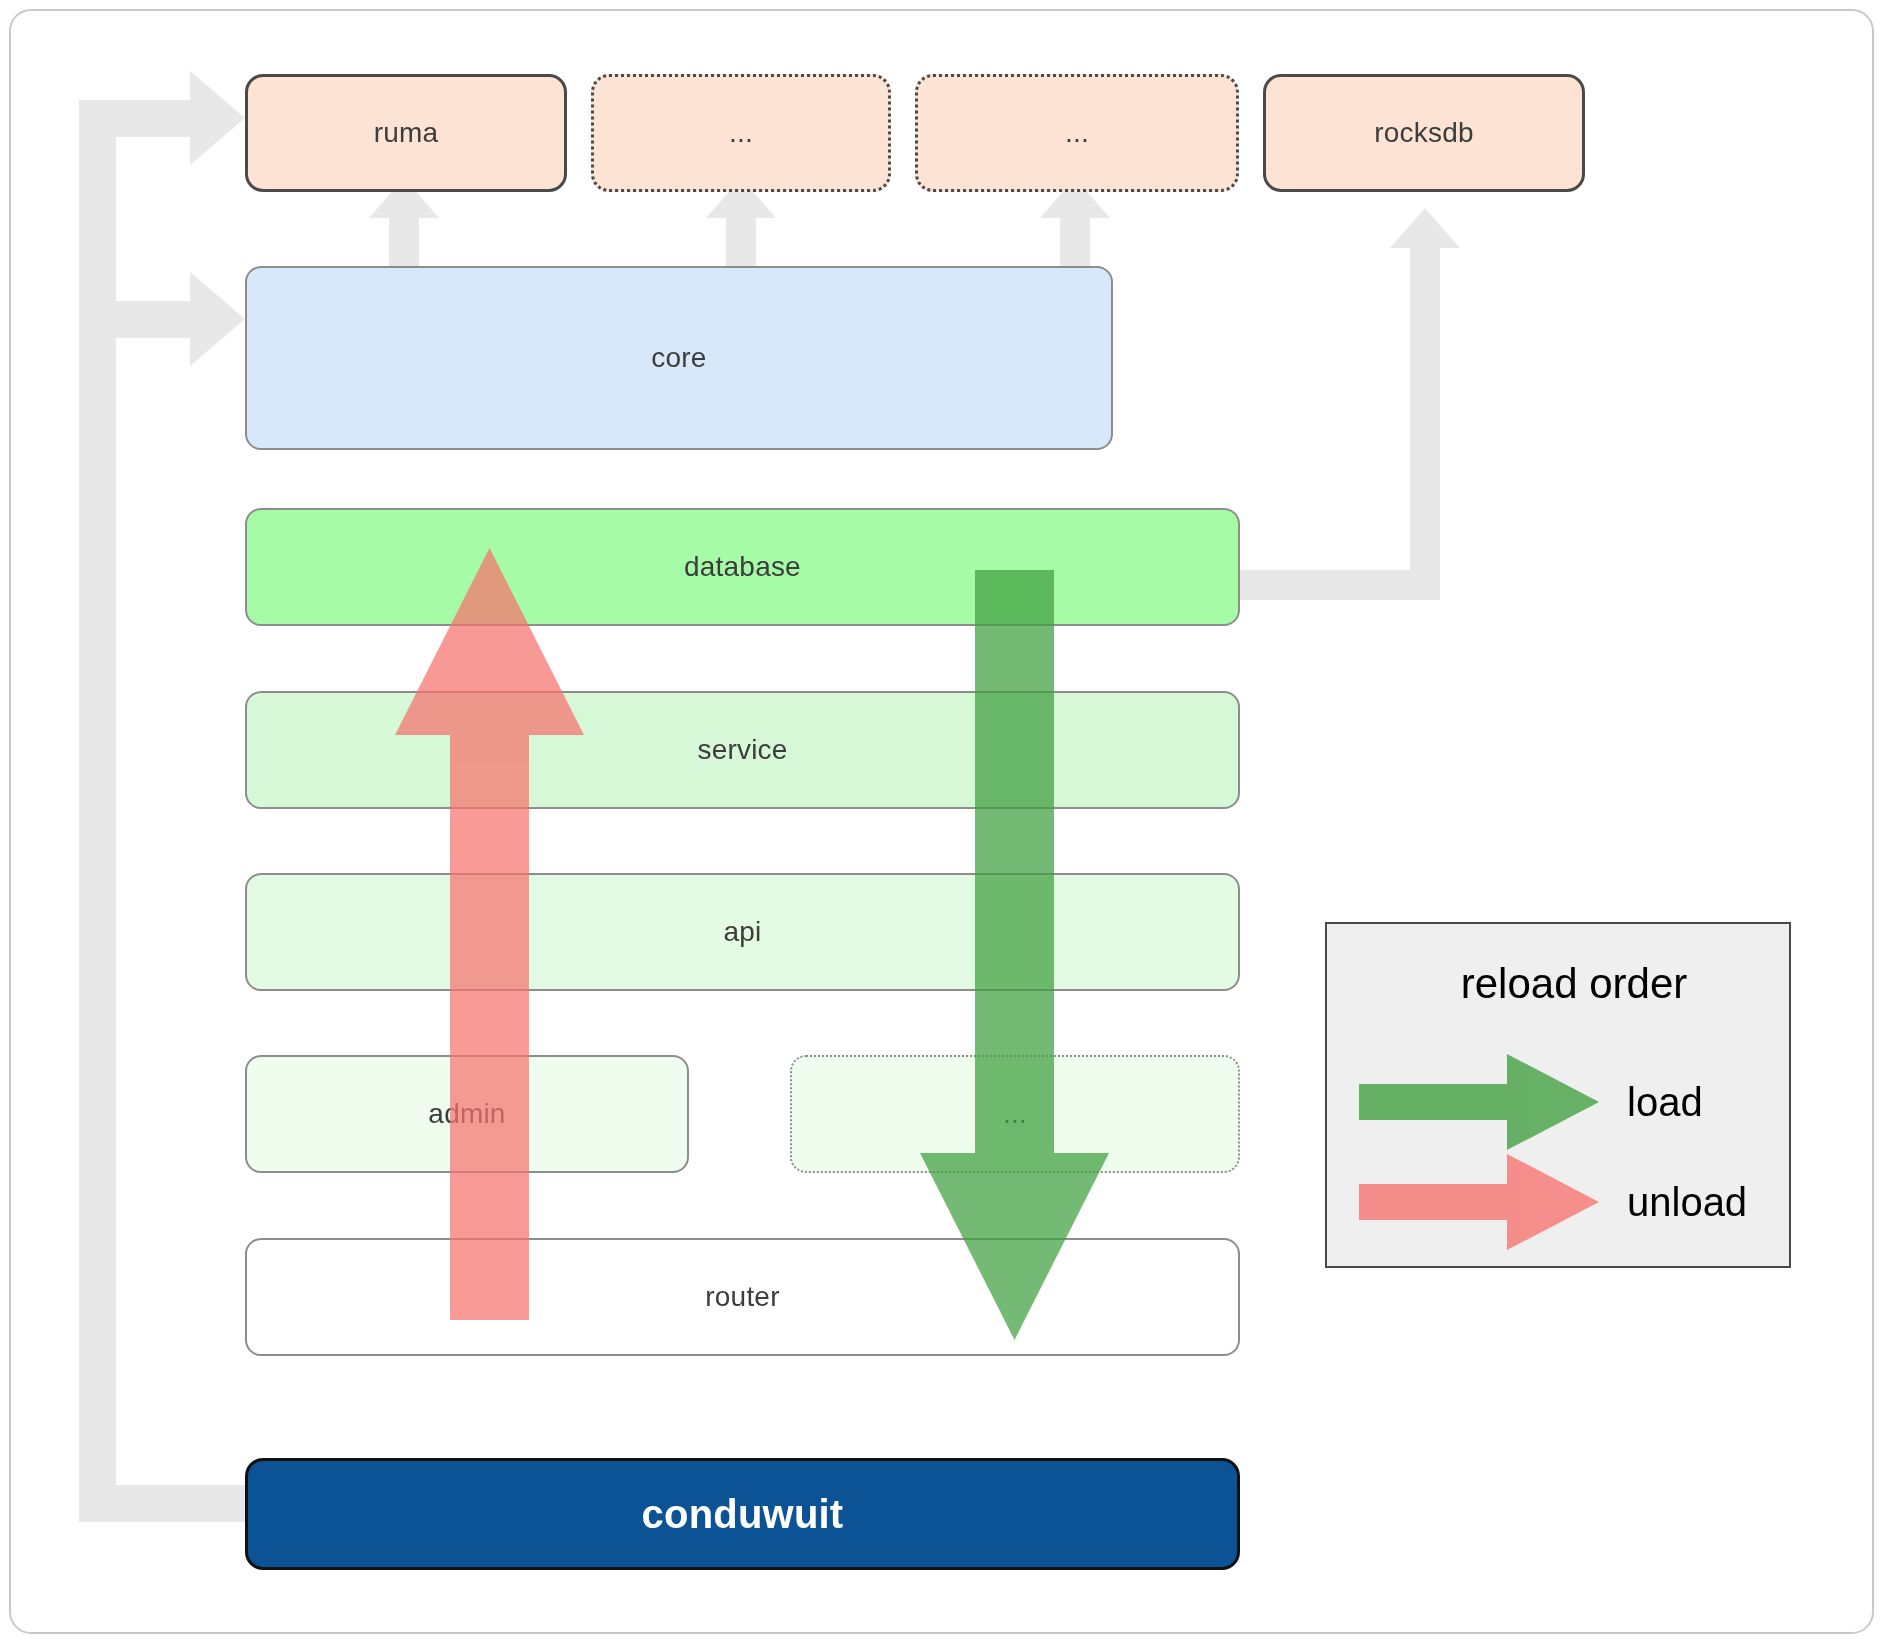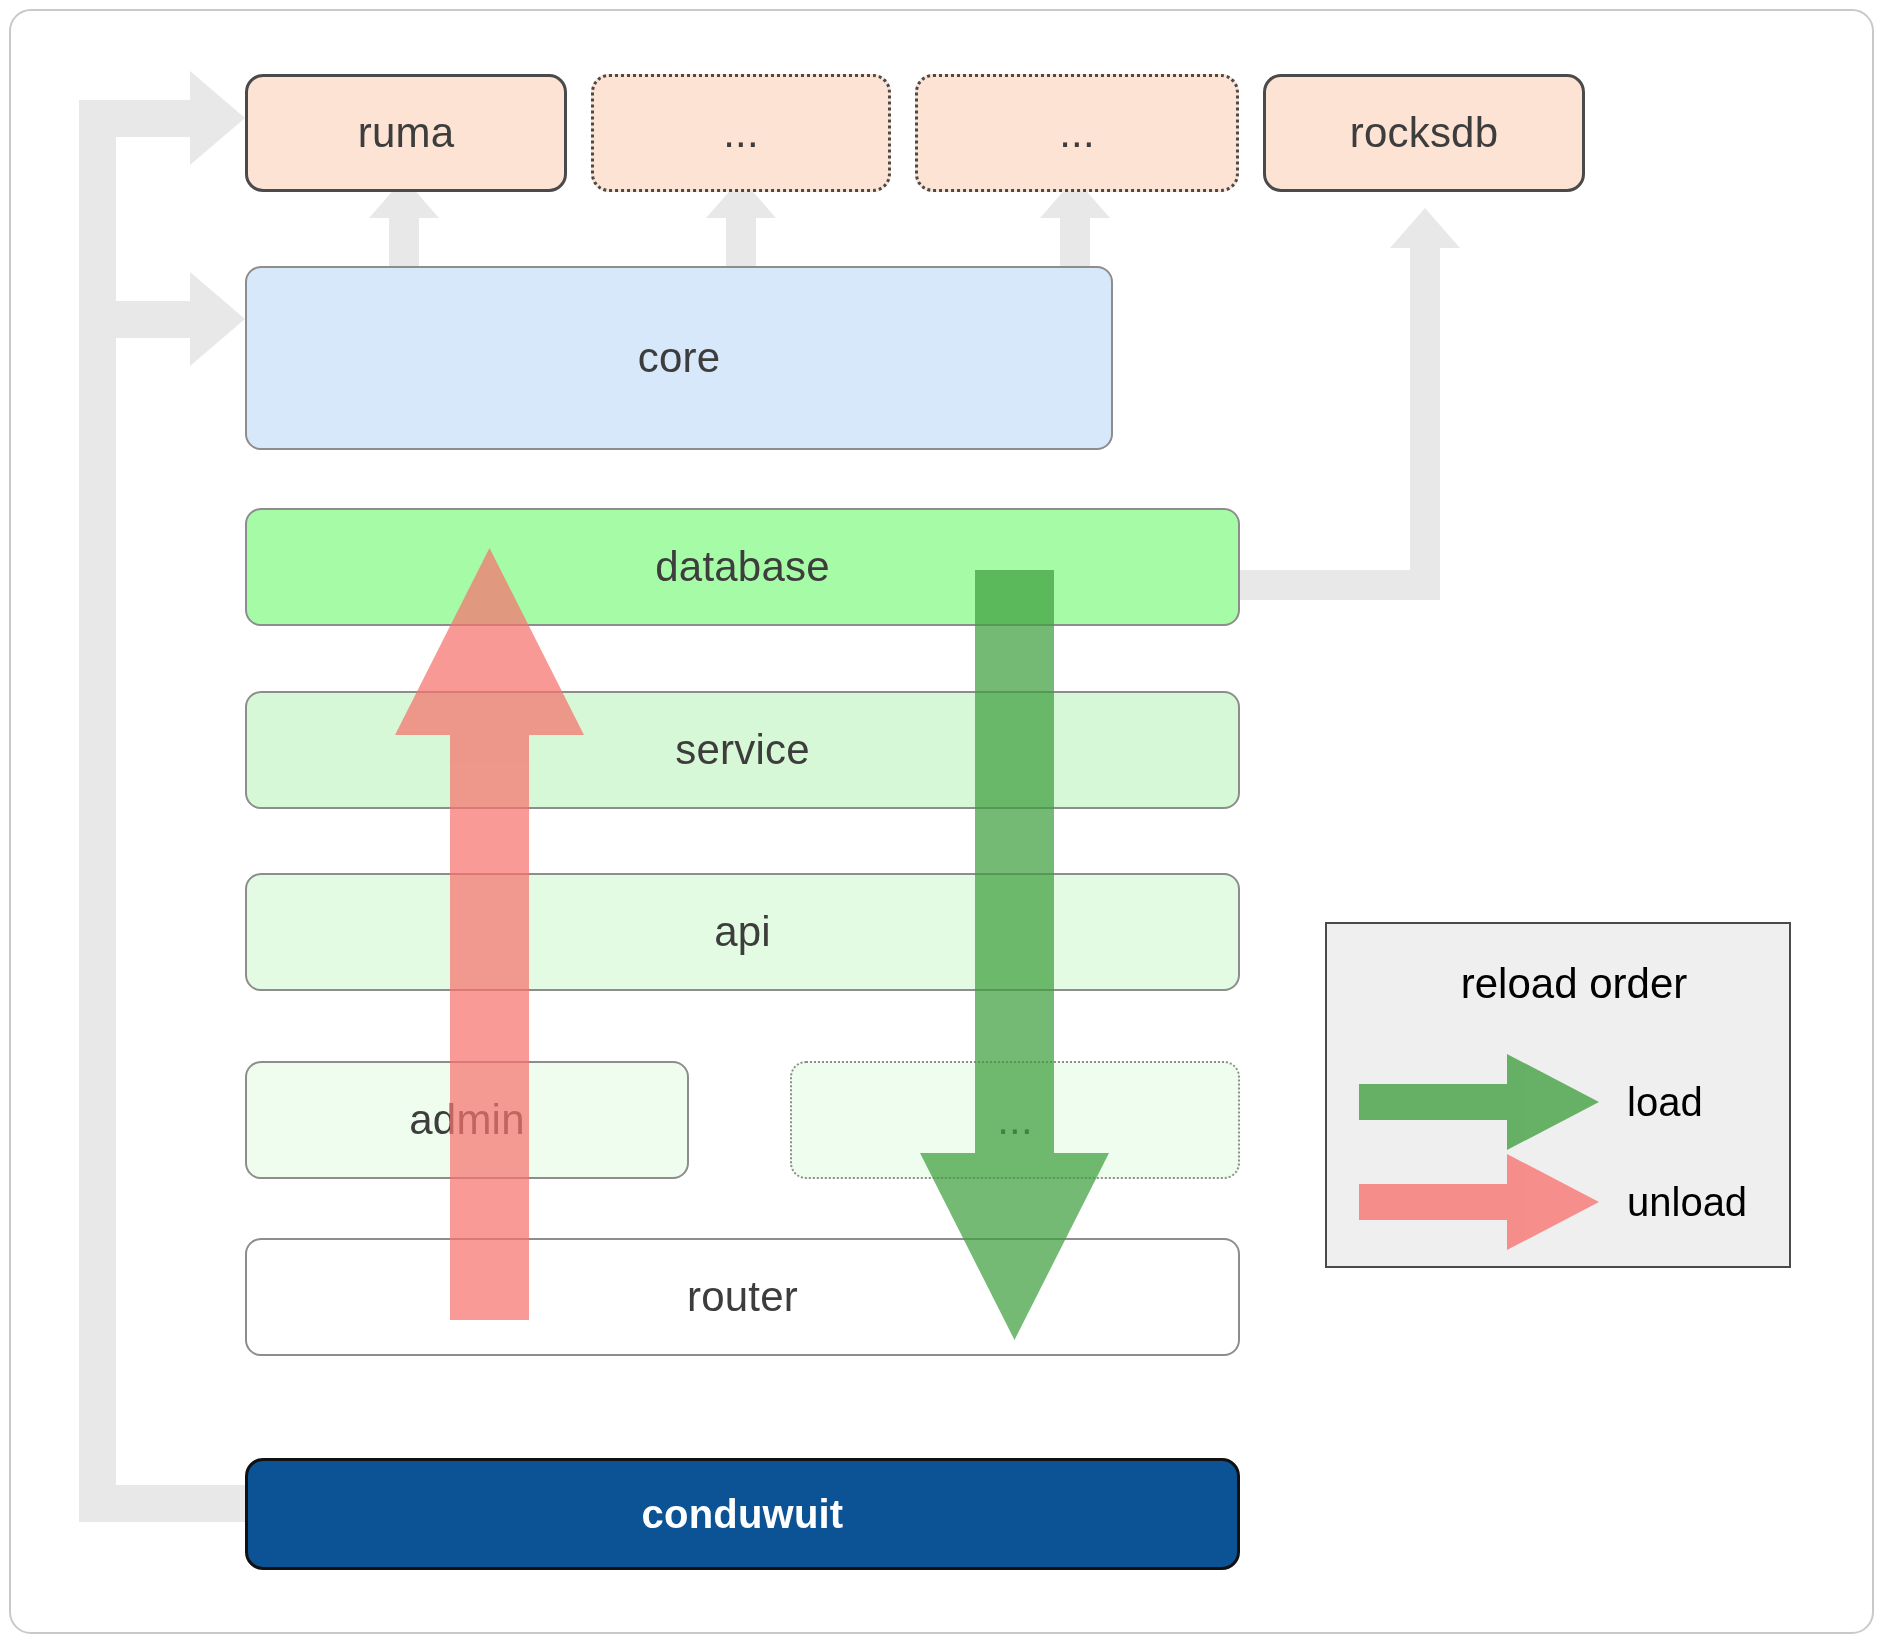--- a/index.html
+++ b/index.html
@@ -32,21 +32,21 @@
   }
 
   .node {
     position: absolute;
     box-sizing: border-box;
     display: flex;
     align-items: center;
     justify-content: center;
     border-radius: 14px;
     color: #3d3d3d;
-    font-size: 42px;
+    font-size: 28px;
     letter-spacing: 0.2px;
   }
 
   
   .crate {
     background: #fce3d3;
     border: 3px solid #4a4a4a;
     height: 118px;
     border-radius: 18px;
   }
@@ -62,21 +62,21 @@
   }
 
   
   .layer {
     border: 2px solid #8d8d8d;
     border-radius: 16px;
   }
   .layer.l1 { background: #a6fba6; }
   .layer.l2 { background: #d6f8d6; }
   .layer.l3 { background: #e2fbe2; }
-  .layer.l4 { background: #effdef; margin-top: 6px; }
+  .layer.l4 { background: #effdef; }
   .layer.l5 { background: #ffffff; }
   .layer.dotted { border: 2px dotted #8d8d8d; }
 
   
   .root {
     background: #0b5394;
     border: 3px solid #111111;
     border-radius: 18px;
     color: #ffffff;
     font-weight: bold;

